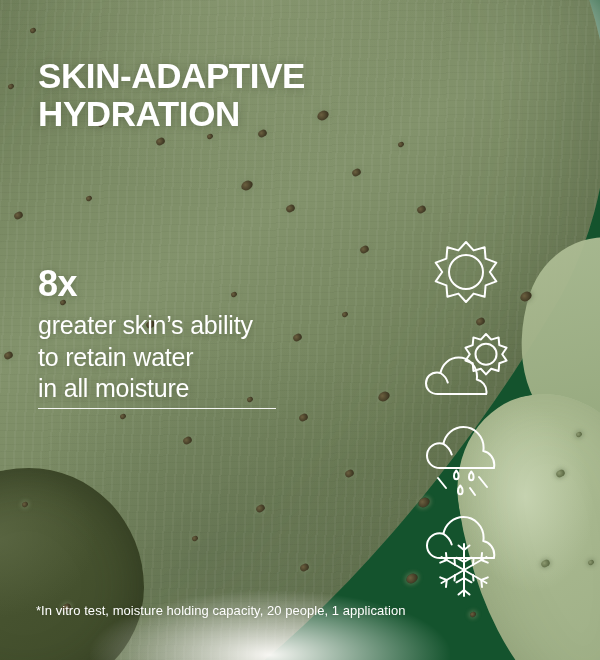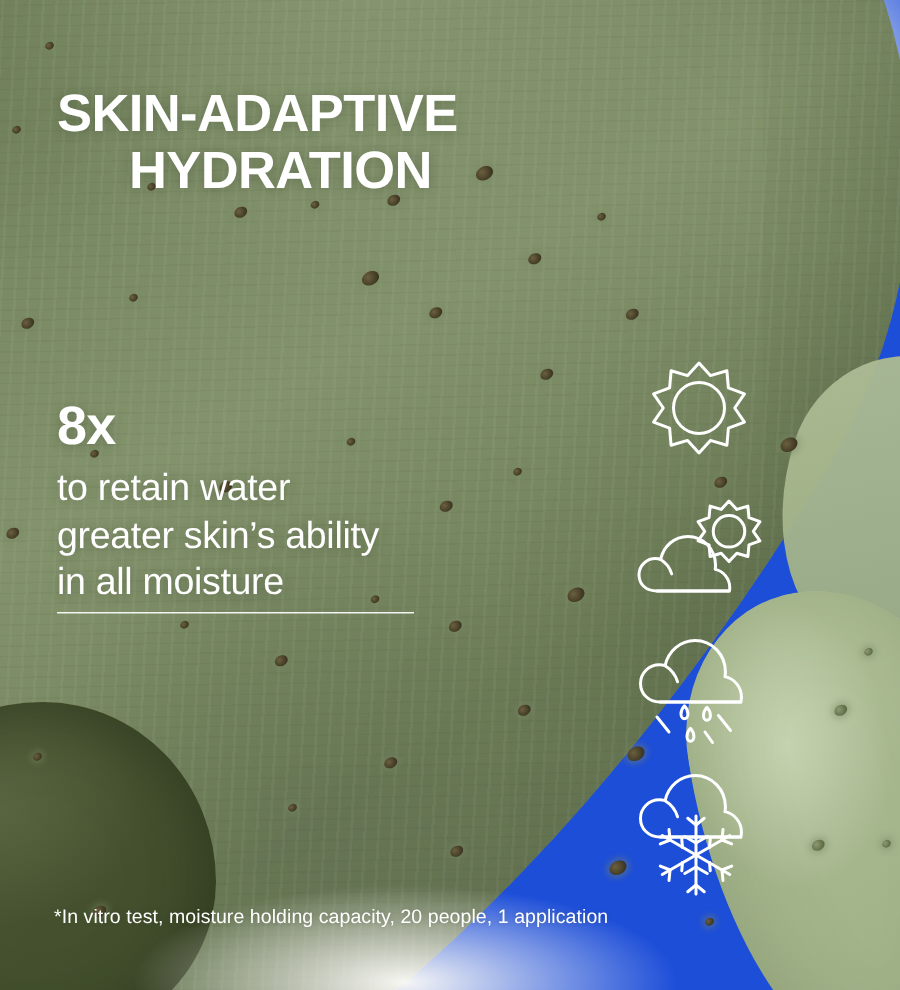--- a/index.html
+++ b/index.html
@@ -9,21 +9,21 @@
   }
   body {
     font-family: "Liberation Sans", sans-serif;
   }
 
   #stage {
     position: relative;
     width: 600px;
     height: 660px;
     overflow: hidden;
-    background: #1d4ed8;
+    background: #14532d;
   }
 
   
   .photo-layer {
     position: absolute;
     inset: 0;
     overflow: hidden;
   }
 
   
@@ -139,21 +139,21 @@
     left: 38px;
     top: 34px;
     width: 330px;
     color: #ffffff;
     font-size: 35px;
     line-height: 1.07;
     font-weight: 700;
     letter-spacing: -0.4px;
     text-shadow: 0 1px 8px rgba(40,50,30,0.30);
   }
-  .headline .l2 { display: block; margin-left: 48px; }
+  .headline .l2 { display: block; }
 
   .stat-block {
     position: absolute;
     left: 38px;
     top: 248px;
     width: 300px;
     color: #ffffff;
     text-shadow: 0 1px 7px rgba(40,50,30,0.28);
     margin-top: 18px;
   }
@@ -277,22 +277,22 @@
   <div class="content">
 
     <h1 class="headline">
       <span>SKIN-ADAPTIVE</span>
       <span class="l2">HYDRATION</span>
     </h1>
 
     <div class="stat-block">
       <div class="stat-figure">8x</div>
       <div class="stat-desc">
+        <span>greater skin’s ability</span>
         <span>to retain water</span>
-        <span>greater skin’s ability</span>
         <span>in all moisture</span>
       </div>
     </div>
 
     <div class="divider"></div>
 
     <div class="icon-column">
 
       <div class="weather-icon">
         <svg width="84" height="84" viewBox="0 0 84 84">

